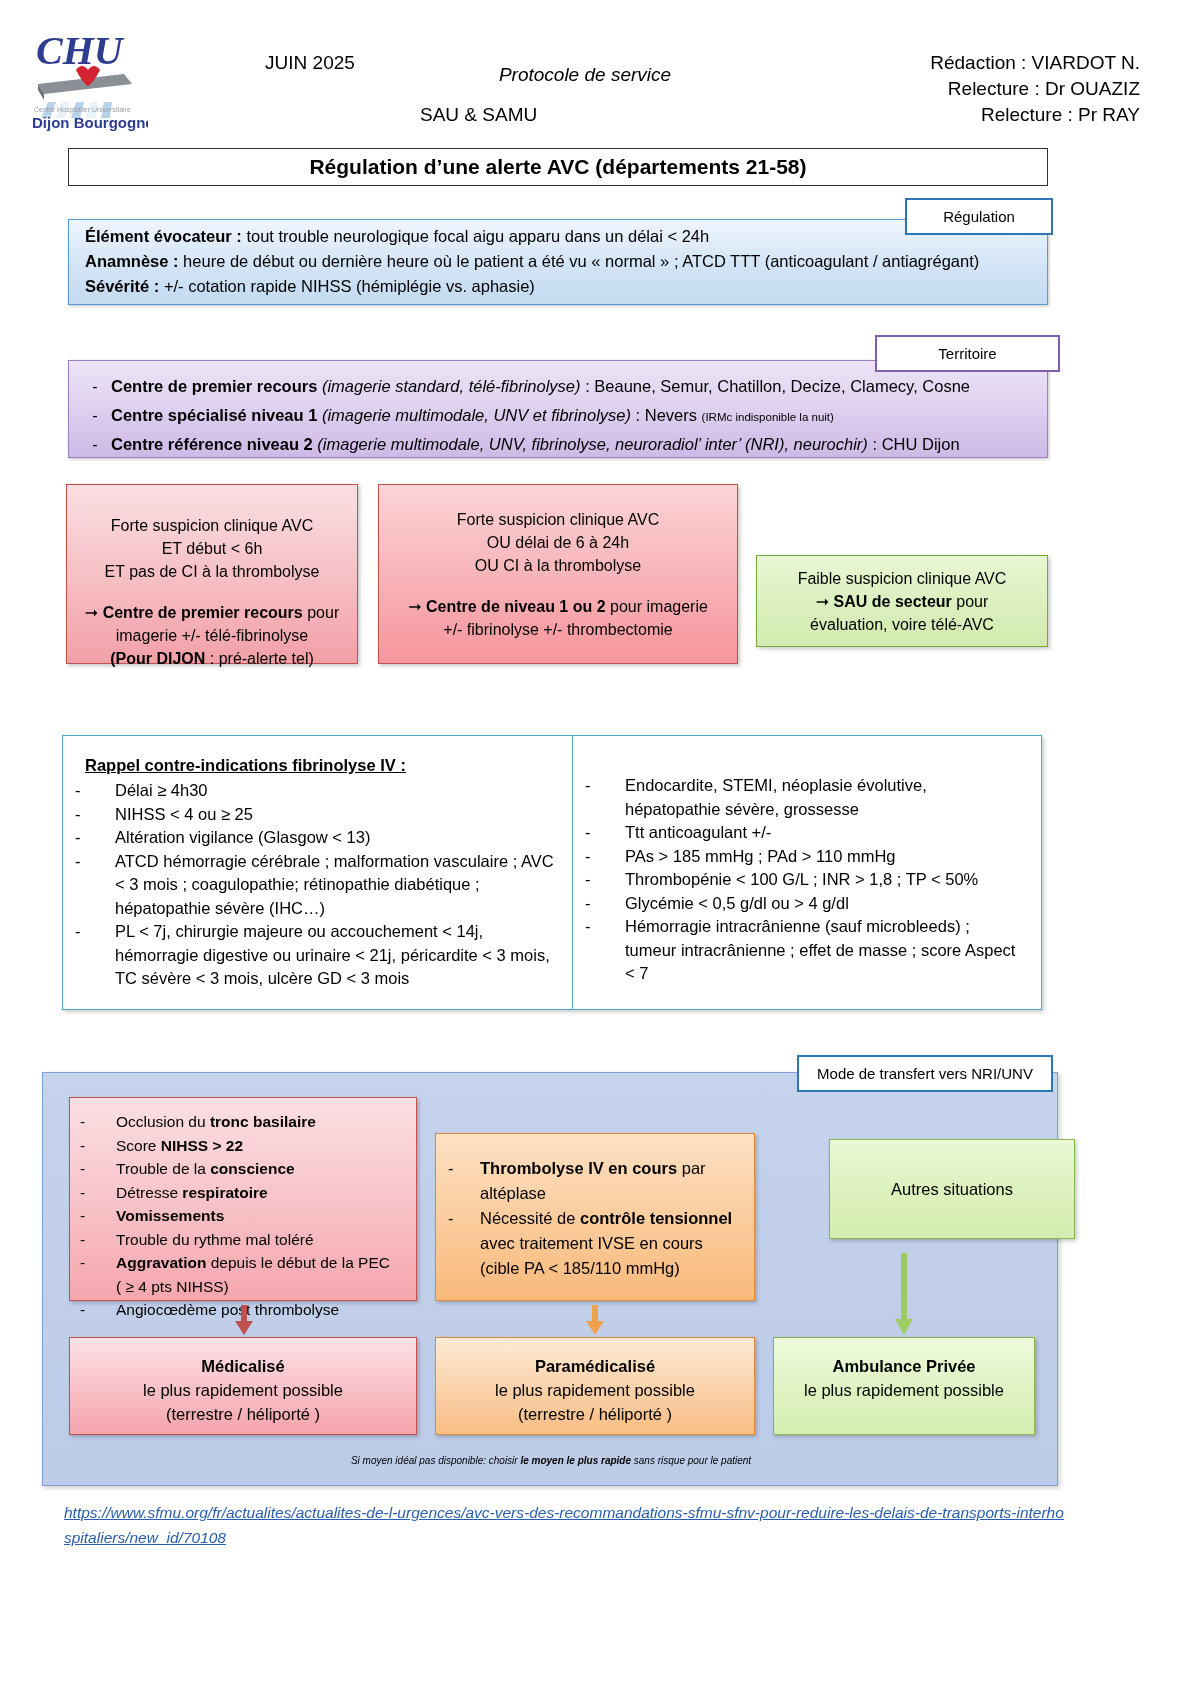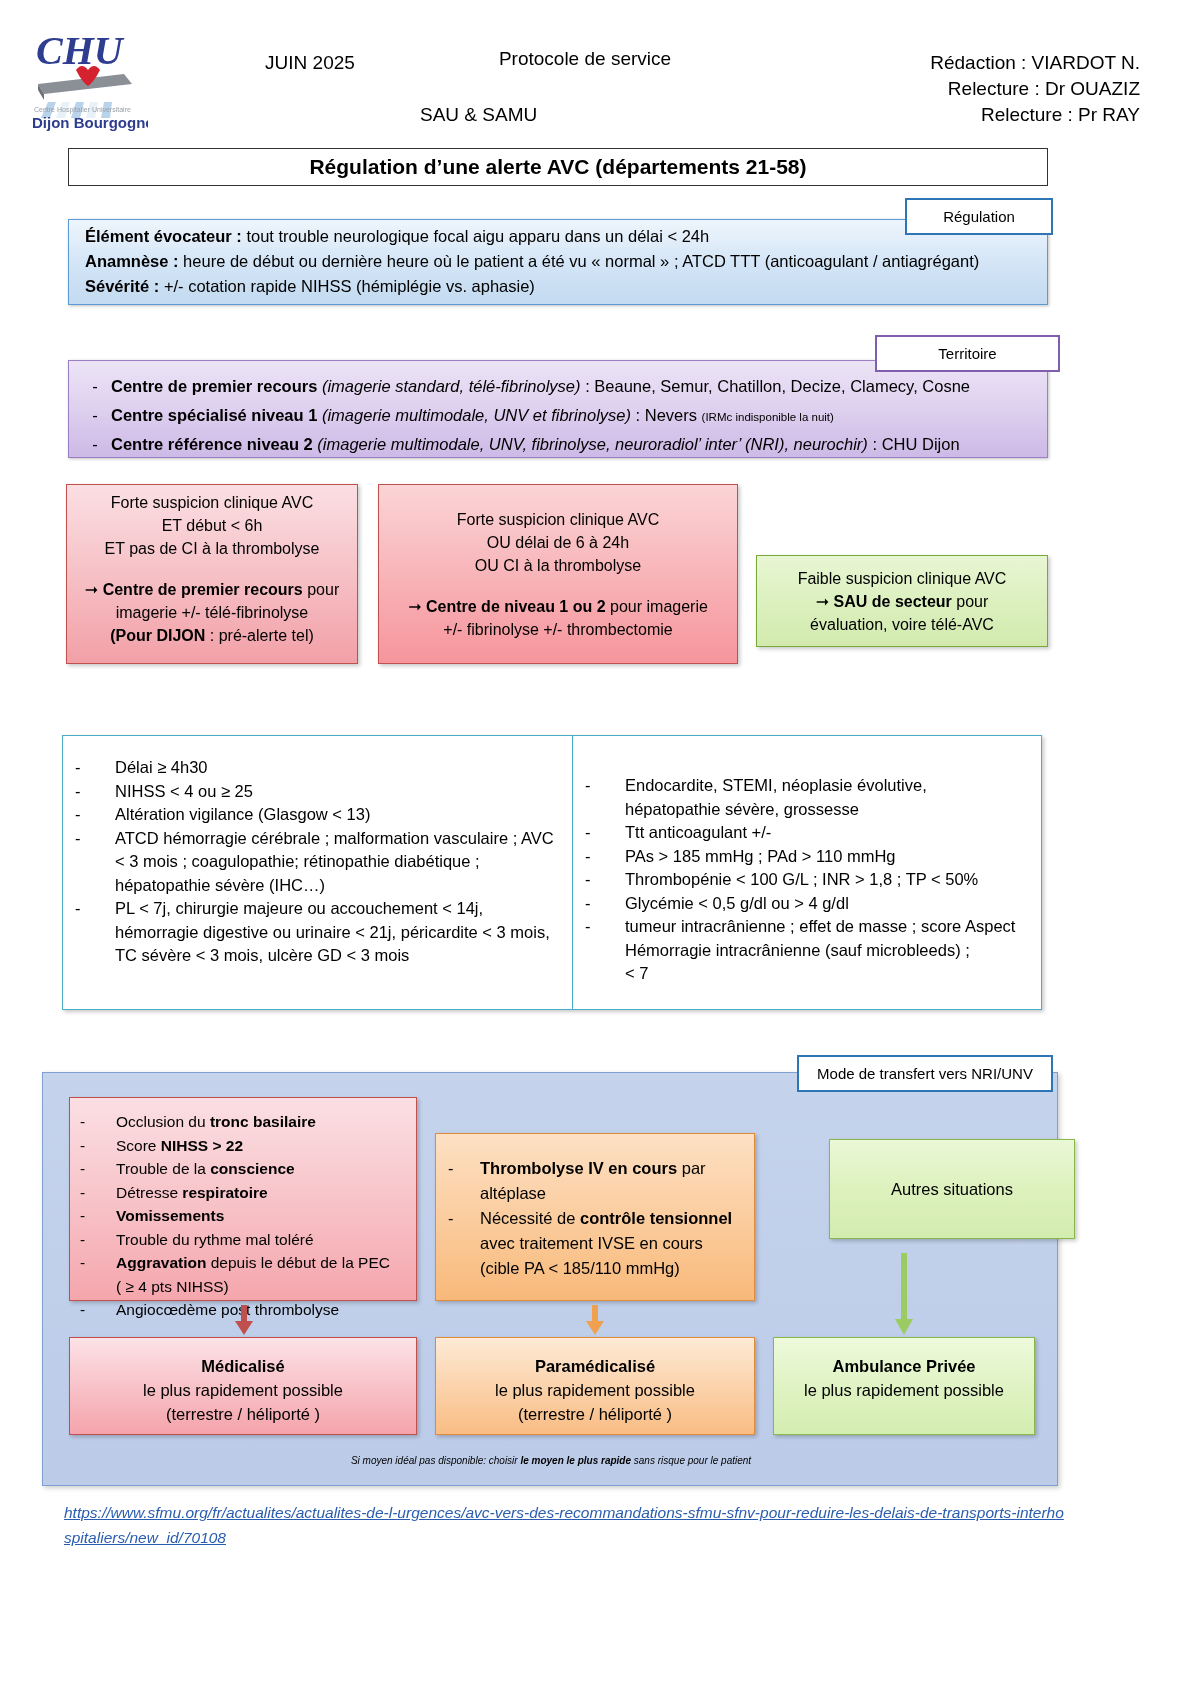--- a/index.html
+++ b/index.html
@@ -11,21 +11,21 @@
     color:#000;
     position:relative;
     overflow:hidden;
   }
 
   
   .header { position:absolute; left:0; top:0; width:1200px; height:140px; }
   .logo { position:absolute; left:28px; top:22px; width:120px; height:110px; }
   .logo svg { display:block; }
   .hdr-date   { position:absolute; left:200px;  top:52px; width:220px; text-align:center; font-size:19px; }
-  .hdr-mid1   { position:absolute; left:420px;  top:48px; width:330px; text-align:center; font-size:19px; }
+  .hdr-mid1   { position:absolute; left:420px;  top:64px; width:330px; text-align:center; font-size:19px;font-style:italic; }
   .hdr-mid2   { position:absolute; left:420px;  top:104px; width:330px; text-align:left; font-size:19px; }
   .hdr-right  { position:absolute; right:60px; top:50px; text-align:right; font-size:19px; line-height:26px; }
 
   
   .title-box {
     position:absolute; left:68px; top:148px; width:980px; height:38px;
     border:1px solid #333; background:#fff;
     display:flex; align-items:center; justify-content:center;
     font-size:21px; font-weight:bold;
   }
@@ -55,21 +55,21 @@
     background:linear-gradient(180deg,#ece4f6 0%, #ded0ef 50%, #cdb9e6 100%);
     box-shadow:1px 1px 3px rgba(0,0,0,0.25);
     padding:12px 10px 10px 10px; font-size:16.5px; line-height:27px;
   }
   .terr-row { display:flex; }
   .terr-dash { width:32px; flex:none; text-align:center; }
   .tiny { font-size:11.5px; }
 
   
   .dbox {
-    position:absolute; padding:6px 12px; font-size:16px; line-height:23px;
+    position:absolute; padding:29px 12px; font-size:16px; line-height:23px;
     text-align:center; box-shadow:2px 2px 4px rgba(0,0,0,0.22);
   }
   .dbox-1 { left:66px;  top:484px; width:292px; height:180px;
             border:1px solid #c0504d;
             background:linear-gradient(180deg,#fbdfe3 0%, #f6c2c7 48%, #f2a0a7 100%); }
   .dbox-2 { left:378px; top:484px; width:360px; height:180px;
             border:1px solid #c0504d;
             background:linear-gradient(180deg,#fbd4d6 0%, #f8b8bc 45%, #f6959c 100%);
             display:flex; align-items:center; justify-content:center; }
   .dbox-3 { left:756px; top:523px; width:292px; height:92px;
@@ -246,20 +246,21 @@
 <div class="dbox dbox-3">
   <div class="dbox-inner">
     <div>Faible suspicion clinique AVC</div>
     <div>➞&nbsp;<b>SAU de secteur</b><span> pour</span></div>
     <div>évaluation, voire télé-AVC</div>
   </div>
 </div>
 
 <div class="ci-wrap">
   <div class="ci-left">
+    <div class="ci-title">Rappel contre-indications fibrinolyse IV :</div>
 
     <div class="ci-row">
       <span class="ci-dash">-</span>
       <span class="ci-txt">Délai ≥ 4h30</span>
     </div>
     <div class="ci-row">
       <span class="ci-dash">-</span>
       <span class="ci-txt">NIHSS &lt; 4 ou ≥ 25</span>
     </div>
     <div class="ci-row">
@@ -304,22 +305,22 @@
       <span class="ci-dash">-</span>
       <span class="ci-txt">Thrombopénie &lt; 100 G/L ; INR &gt; 1,8 ; TP &lt; 50%</span>
     </div>
     <div class="ci-row">
       <span class="ci-dash">-</span>
       <span class="ci-txt">Glycémie &lt; 0,5 g/dl ou &gt; 4 g/dl</span>
     </div>
     <div class="ci-row">
       <span class="ci-dash">-</span>
       <span class="ci-txt">
+        <div>Hémorragie intracrânienne (sauf microbleeds) ;</div>
         <div>tumeur intracrânienne ; effet de masse ; score Aspect</div>
-        <div>Hémorragie intracrânienne (sauf microbleeds) ;</div>
         <div>&lt; 7</div>
       </span>
     </div>
   </div>
 </div>
 
 <div class="transfer">
 
   <div class="tbox tbox-pink">
     <div class="blist">

